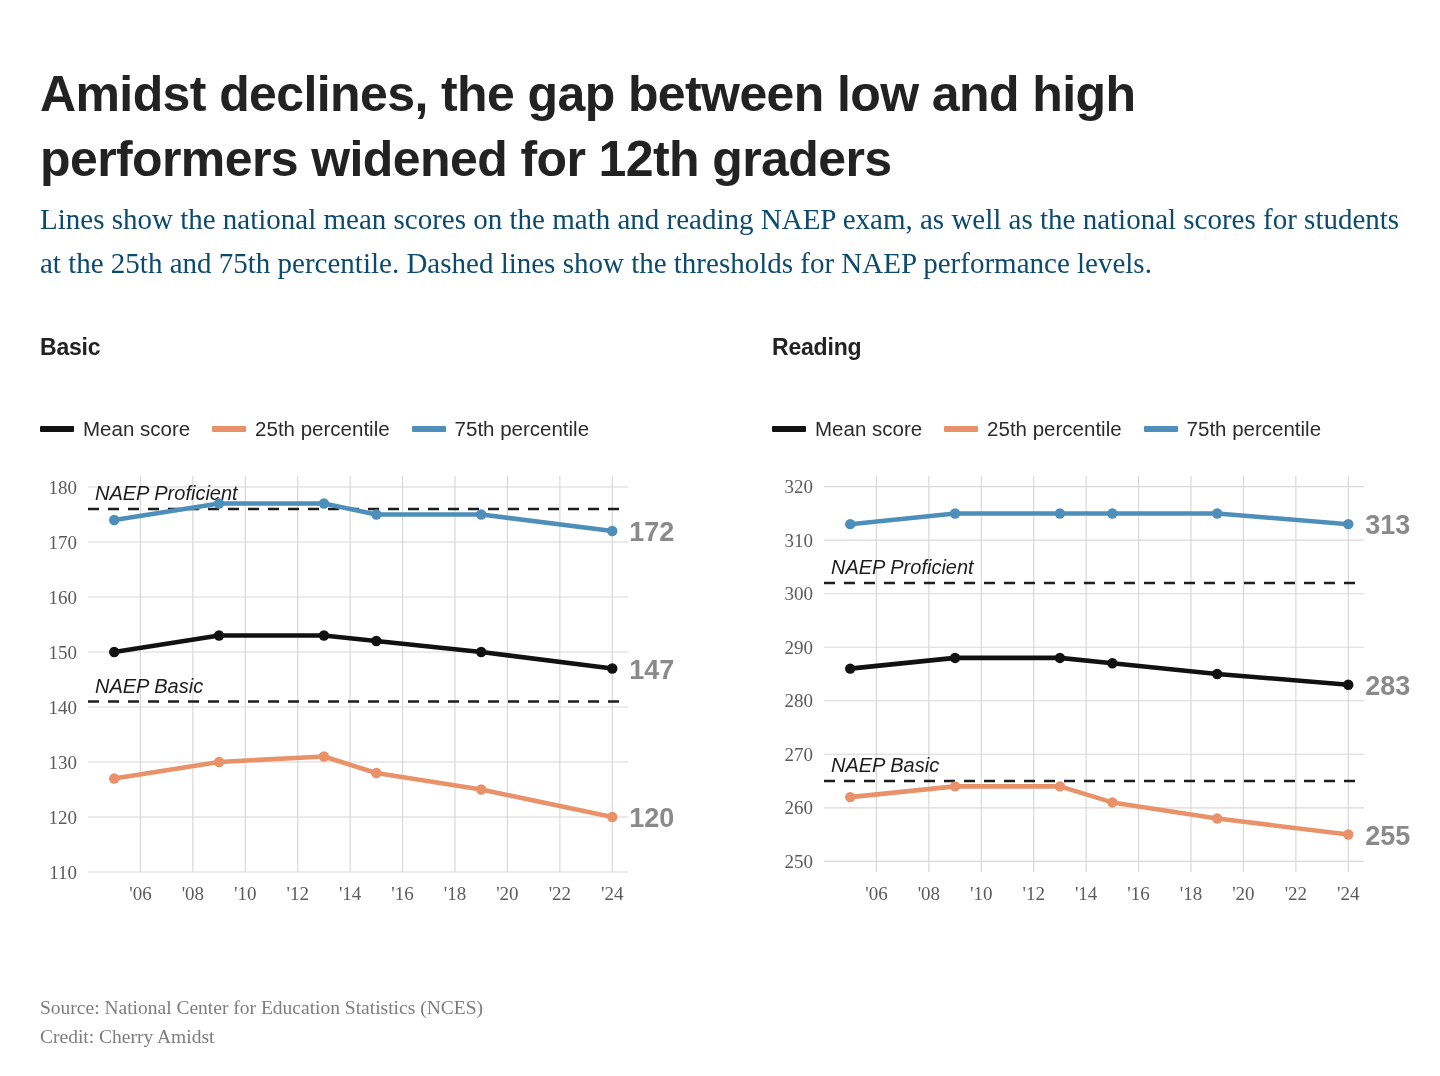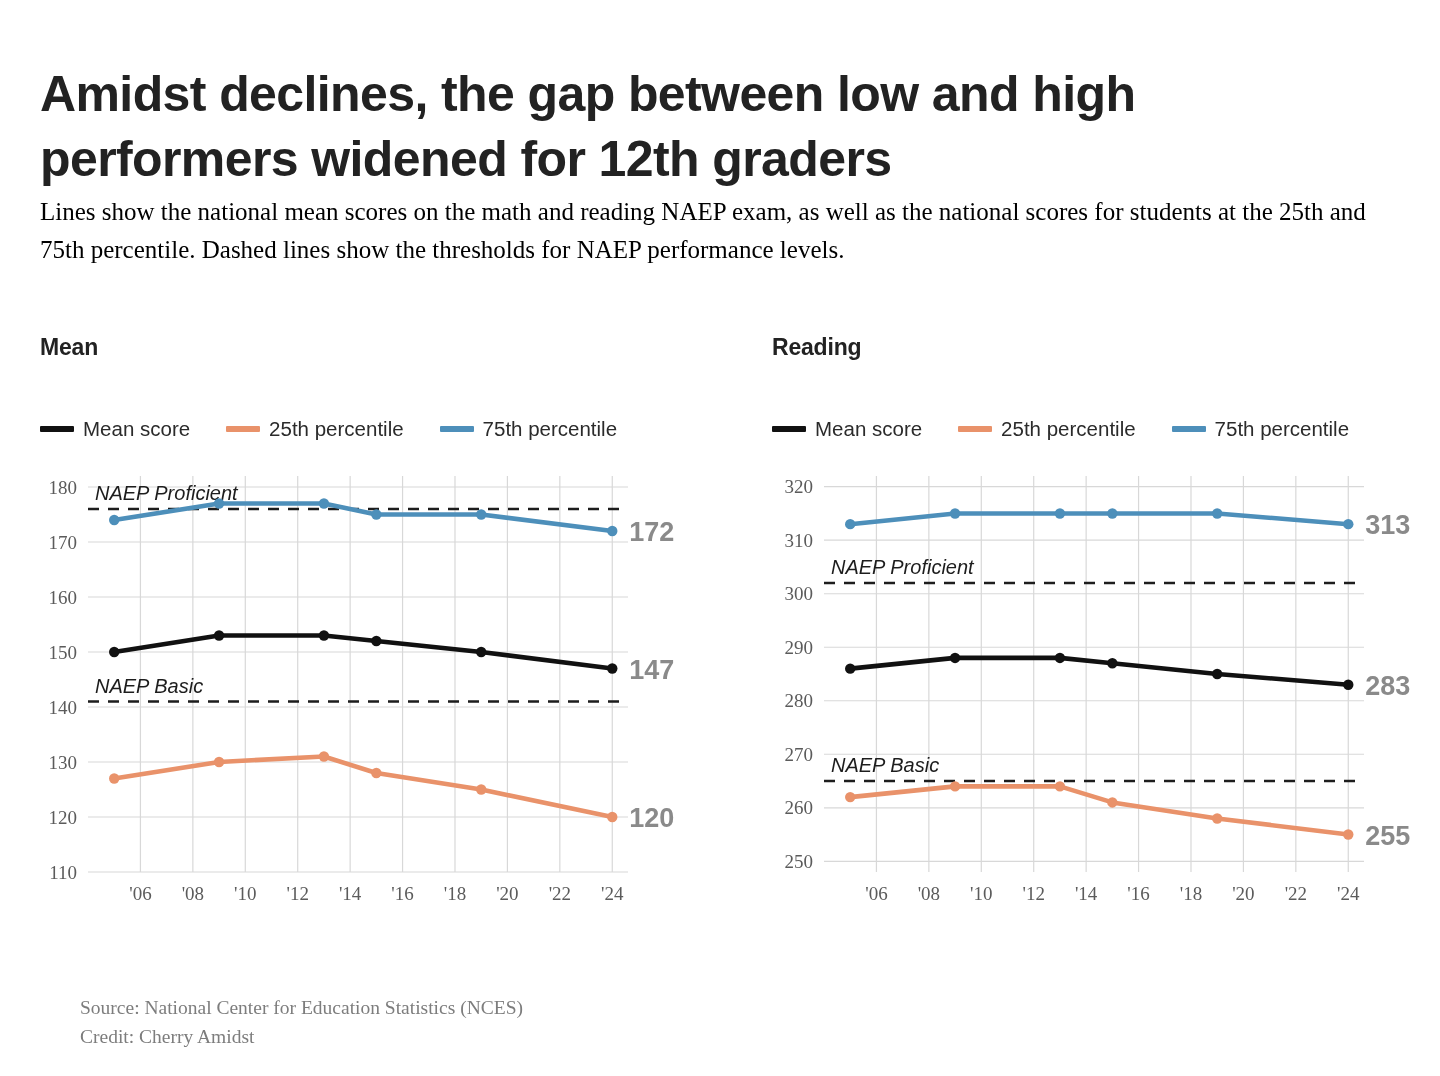--- a/index.html
+++ b/index.html
@@ -32,44 +32,44 @@
     line-height: 1.3;
     letter-spacing: -0.6px;
     color: #222222;
   }
   .dek {
     position: absolute;
     left: 40px;
     top: 168px;
     width: 1365px;
     font-family: "Liberation Serif", serif;
-    font-size: 25px;
+    font-size: 29px;
     line-height: 1.52;
-    color: #000000;
+    color: #0c4a6e;
   }
   .panel {
     position: absolute;
     top: 334px;
   }
   .panel-math  { left: 40px;  width: 680px; }
   .panel-read  { left: 772px; width: 690px; }
 
   .panel-title {
     font-family: "Liberation Sans", sans-serif;
     font-weight: bold;
     font-size: 23px;
     color: #222222;
     margin: 0 0 0 0;
     height: 30px;
     letter-spacing: -0.2px;
   }
   .legend {
     display: flex;
     align-items: center;
-    gap: 36px;
+    gap: 22px;
     margin-top: 52px;
     height: 26px;
   }
   .legend-item {
     display: flex;
     align-items: center;
     gap: 9px;
   }
   .legend-swatch {
     display: inline-block;
@@ -108,33 +108,33 @@
   }
   .footer {
     position: absolute;
     left: 40px;
     top: 993px;
     font-family: "Liberation Serif", serif;
     font-size: 19.5px;
     line-height: 1.5;
     color: #7d7d7d;
   }
-  .footer div { white-space: nowrap; margin-left: 40px; }
+  .footer div { white-space: nowrap; }
 </style>
 </head>
 <body>
 
 <div class="page">
 
   <h1 class="headline">Amidst declines, the gap between low and high performers widened for 12th graders</h1>
 
   <p class="dek">Lines show the national mean scores on the math and reading NAEP exam, as well as the national scores for students at the 25th and 75th percentile. Dashed lines show the thresholds for NAEP performance levels.</p>
 
   <div class="panel panel-math">
-    <div class="panel-title">Mean</div>
+    <div class="panel-title">Basic</div>
     <div class="legend">
       <div class="legend-item">
         <span class="legend-swatch" style="background:#111111"></span>
         <span class="legend-label">Mean score</span>
       </div>
       <div class="legend-item">
         <span class="legend-swatch" style="background:#E9926A"></span>
         <span class="legend-label">25th percentile</span>
       </div>
       <div class="legend-item">

